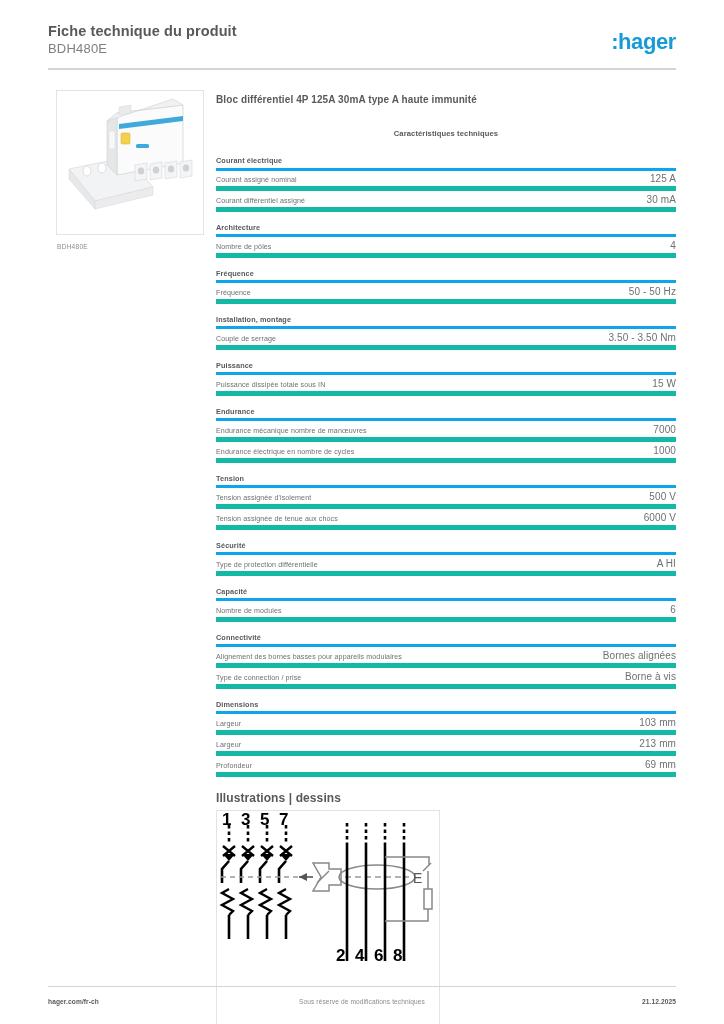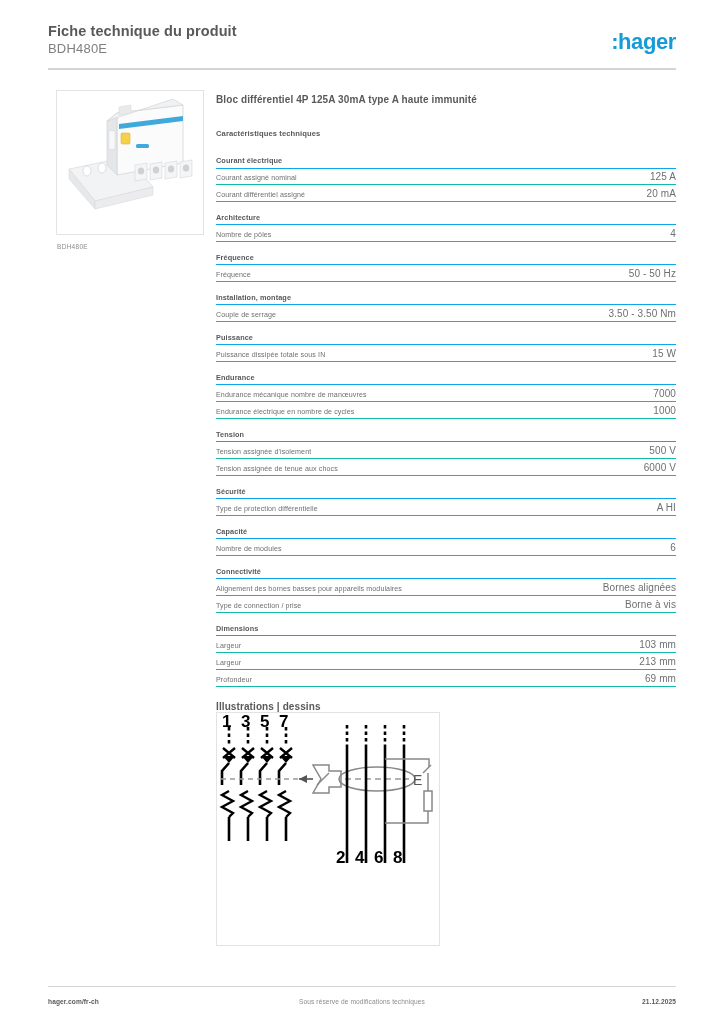--- a/index.html
+++ b/index.html
@@ -44,47 +44,47 @@
 
   
   .content { position:absolute; left:216px; top:94px; width:460px; }
 
   .product-name {
     font-size:10px; font-weight:bold; color:#58595b;
     letter-spacing:.1px; margin-bottom:24px;
   }
   .specs-title {
     font-size:7.6px; font-weight:bold; color:#58595b;
-    letter-spacing:.1px; margin-bottom:18px;
+    letter-spacing:.1px; margin-bottom:18px;text-align:center;
   }
 
   .group { margin-bottom: 10.5px; }
   .group-head {
     font-size:7.3px; font-weight:bold; color:#58595b;
     letter-spacing:.1px; padding-bottom:2.5px;
-    border-bottom:1px solid #0ea5e9;
+    border-bottom:3px solid #0ea5e9;
   }
   .row {
     display:flex; justify-content:space-between; align-items:baseline;
-    border-bottom:1px solid #14b8a6;
+    border-bottom:5px solid #14b8a6;
     padding:2.6px 0 2.4px 0;
   }
   .row .k {
     font-size:7.1px; color:#6d6f72; letter-spacing:.1px;
     white-space:nowrap; overflow:hidden; text-overflow:ellipsis;
   }
   .row .v {
     font-size:10px; color:#6d6f72; letter-spacing:.1px;
     text-align:right; white-space:nowrap; padding-left:10px;
   }
 
   
   .draw-title {
-    font-size:10px; font-weight:bold; color:#58595b;
-    letter-spacing:.1px; margin-top:14px; 
+    font-size:12px; font-weight:bold; color:#58595b;
+    letter-spacing:.1px; margin-top:14px; margin-bottom:5px;
   }
   .draw-box {
     width:224px; height:234px; border:1px solid #e2e3e5; background:#fff;
     position:relative; overflow:hidden;
   }
   .draw-box svg { position:absolute; left:0; top:0; }
 
   
   .footer-rule {
     position:absolute; left:48px; top:986px; width:628px; height:1px;
@@ -166,21 +166,21 @@
 
     <div id="spec-groups">
         <div class="group">
           <div class="group-head">Courant électrique</div>
           <div class="row">
             <div class="k">Courant assigné nominal</div>
             <div class="v">125 A</div>
           </div>
           <div class="row">
             <div class="k">Courant différentiel assigné</div>
-            <div class="v">20 mA</div>
+            <div class="v">30 mA</div>
           </div>
         </div>
         <div class="group">
           <div class="group-head">Architecture</div>
           <div class="row">
             <div class="k">Nombre de pôles</div>
             <div class="v">4</div>
           </div>
         </div>
         <div class="group">

